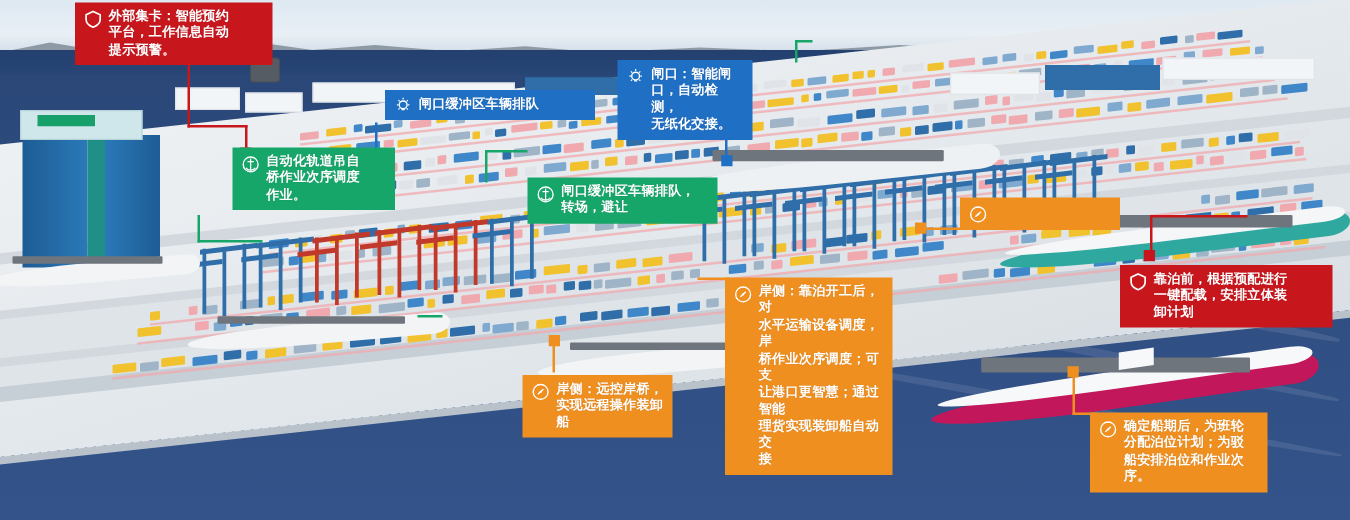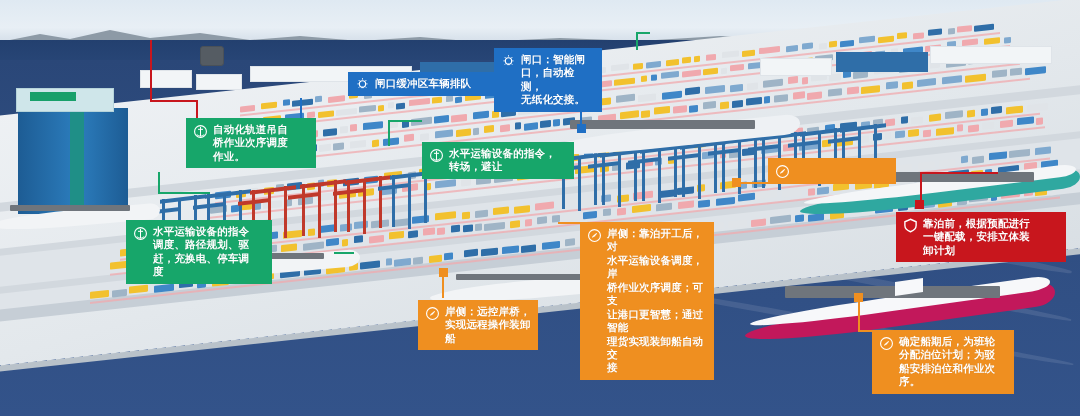--- a/index.html
+++ b/index.html
@@ -784,23 +784,33 @@
     <i class="v" style="left:0;top:0;height:36px;"></i>
     <i class="h" style="left:0;top:0;width:78px;"></i>
     <i class="dot" style="left:-5px;top:28px;"></i>
   </div>
   <div class="lead l-orange" style="left:858px;top:298px;width:22px;height:38px;">
     <i class="v" style="left:0;top:0;height:34px;"></i>
     <i class="h" style="left:0;top:32px;width:20px;"></i>
     <i class="dot" style="left:-4px;top:-5px;"></i>
   </div>
 
-
-
-  <div class="callout c-blue-slim" style="left:308px;top:72px;width:168px;height:24px;margin-left:40px;">
+  <div class="callout c-red" style="left:60px;top:2px;width:158px;">
+    <span class="ico">
+      <svg viewBox="0 0 24 24">
+          <path d="M12 2 L21 6 v6 c0 5-4 8-9 10 C7 20 3 17 3 12 V6 Z" fill="none" stroke="#fff" stroke-width="2.2"></path>
+        </svg>
+    </span>
+    <span class="txt">外部集卡：智能预约
+平台，工作信息自动
+提示预警。</span>
+  </div>
+
+
+  <div class="callout c-blue-slim" style="left:308px;top:72px;width:168px;height:24px;">
     <span class="ico">
       <svg viewBox="0 0 24 24">
           <circle cx="12" cy="11" r="5" fill="none" stroke="#fff" stroke-width="1.8"></circle>
           <path d="M10 17 h4 M12 2 v2 M4 11 h2 M18 11 h2 M6 5 l1.5 1.5 M18 5 l-1.5 1.5 M6 17 l1.5-1.5 M18 17 l-1.5-1.5" stroke="#fff" stroke-width="1.6" fill="none"></path>
         </svg>
     </span>
     <span class="txt">闸口缓冲区车辆排队</span>
   </div>
 
   <div class="callout c-blue" style="left:494px;top:48px;width:108px;">
@@ -827,36 +837,24 @@
 作业。</span>
   </div>
 
   <div class="callout c-green" style="left:422px;top:142px;width:152px;">
     <span class="ico">
       <svg viewBox="0 0 24 24">
           <circle cx="12" cy="12" r="9.5" fill="none" stroke="#fff" stroke-width="1.8"></circle>
           <path d="M12 4.5 v15 M12 19.5 c-4 0-6-3-6-3 M12 19.5 c4 0 6-3 6-3 M8 8.5 h8" fill="none" stroke="#fff" stroke-width="1.6"></path>
         </svg>
     </span>
-    <span class="txt">水平运输设备的指令，
+    <span class="txt">闸口缓冲区车辆排队，
 转场，避让</span>
   </div>
 
-  <div class="callout c-green" style="left:126px;top:220px;width:146px;">
-    <span class="ico">
-      <svg viewBox="0 0 24 24">
-          <circle cx="12" cy="12" r="9.5" fill="none" stroke="#fff" stroke-width="1.8"></circle>
-          <path d="M12 4.5 v15 M12 19.5 c-4 0-6-3-6-3 M12 19.5 c4 0 6-3 6-3 M8 8.5 h8" fill="none" stroke="#fff" stroke-width="1.6"></path>
-        </svg>
-    </span>
-    <span class="txt">水平运输设备的指令
-调度、路径规划、驱
-赶，充换电、停车调
-度</span>
-  </div>
 
   <div class="callout c-orange" style="left:418px;top:300px;width:120px;">
     <span class="ico">
       <svg viewBox="0 0 24 24">
           <circle cx="12" cy="12" r="9.5" fill="none" stroke="#fff" stroke-width="1.8"></circle>
           <path d="M8.5 15 L15.5 8.5" stroke="#fff" stroke-width="1.8" fill="none"></path>
           <circle cx="12" cy="12" r="1.4" fill="#fff"></circle>
         </svg>
     </span>
     <span class="txt">岸侧：远控岸桥，

